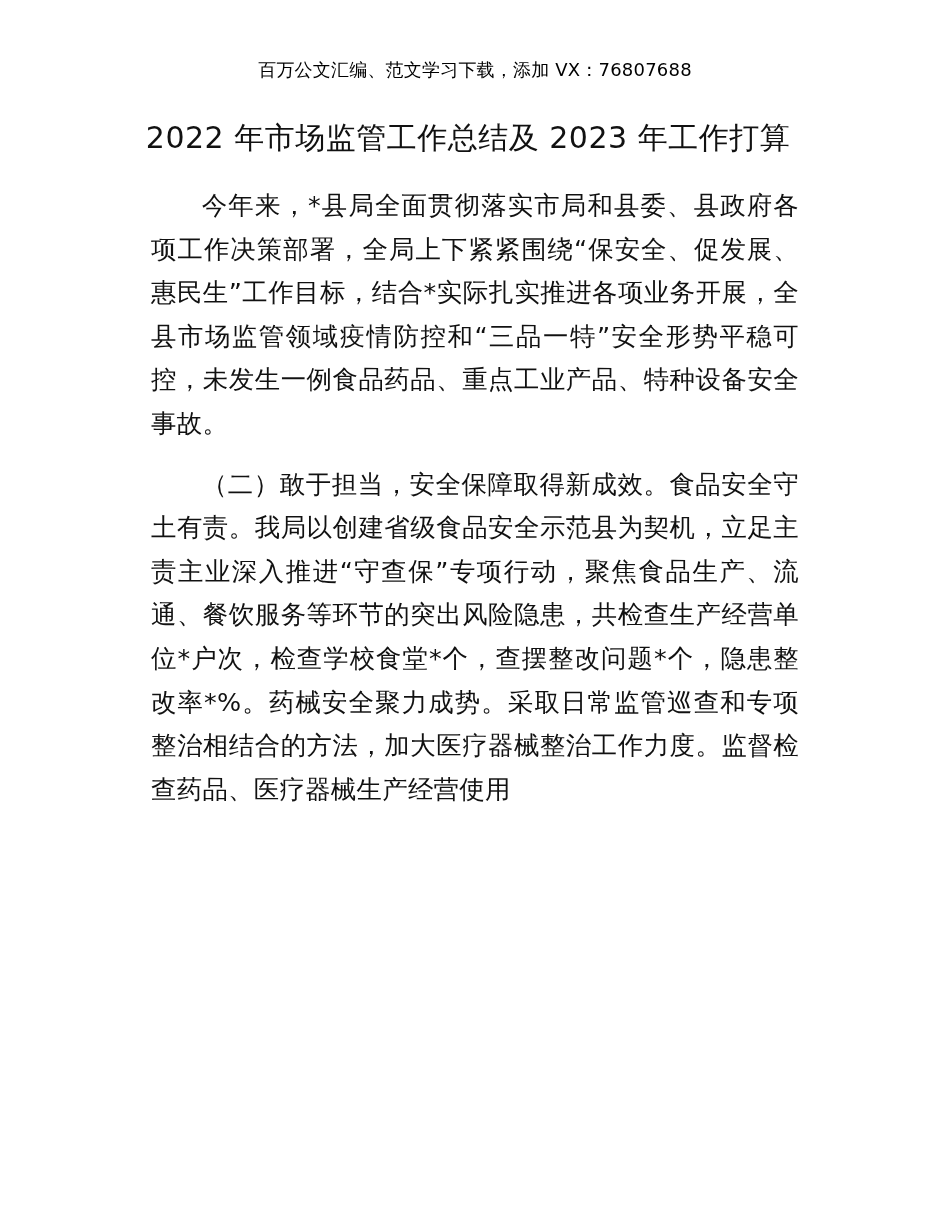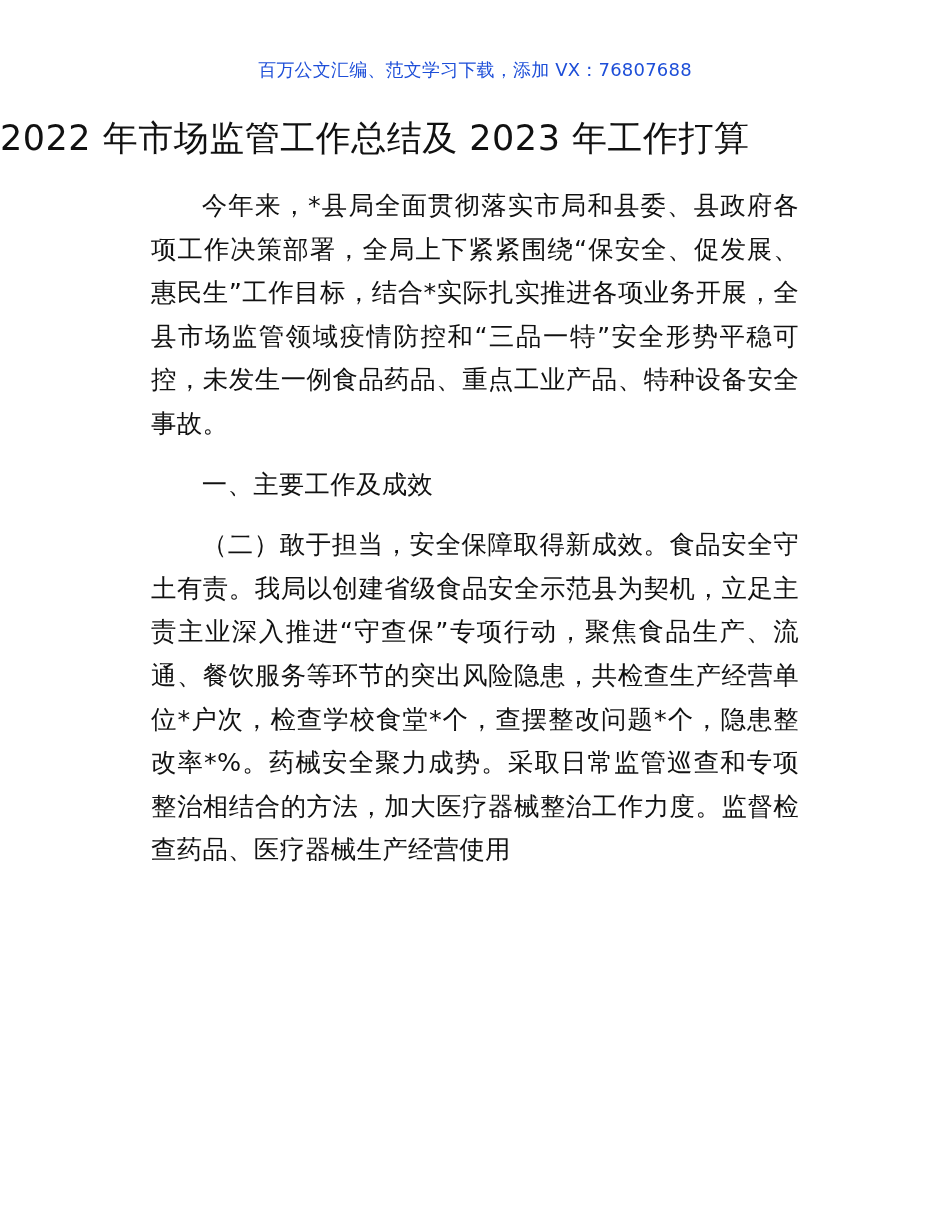--- a/index.html
+++ b/index.html
@@ -14,32 +14,32 @@
       overflow: hidden;
       font-family: "DejaVu Sans", "Liberation Sans", sans-serif;
       color: #111111;
     }
     .watermark {
       position: absolute;
       top: 56px;
       left: 0;
       width: 950px;
       text-align: center;
-      color: #1d4ed8;
+      color: #000000;
       font-size: 18px;
       line-height: 28px;
       letter-spacing: 0.2px;
     }
     .title {
       position: absolute;
       top: 114px;
       left: 0;
       width: 936px;
-      text-align: left;
-      font-size: 35px;
+      text-align: center;
+      font-size: 30px;
       line-height: 48px;
       color: #111111;
       letter-spacing: 0.5px;
     }
     .content {
       position: absolute;
       top: 172px;
       left: 139px;
       width: 672px;
     }
@@ -57,15 +57,14 @@
   </style>
 </head>
 <body>
 
 <div class="watermark">百万公文汇编、范文学习下载，添加 VX：76807688</div>
 
 <h1 class="title" style="margin:0;font-weight:normal;">2022 年市场监管工作总结及 2023 年工作打算</h1>
 
 <div class="content">
   <p class="para">今年来，*县局全面贯彻落实市局和县委、县政府各项工作决策部署，全局上下紧紧围绕“保安全、促发展、惠民生”工作目标，结合*实际扎实推进各项业务开展，全县市场监管领域疫情防控和“三品一特”安全形势平稳可控，未发生一例食品药品、重点工业产品、特种设备安全事故。</p>
-  <p class="para heading">一、主要工作及成效</p>
   <p class="para">（二）敢于担当，安全保障取得新成效。食品安全守土有责。我局以创建省级食品安全示范县为契机，立足主责主业深入推进“守查保”专项行动，聚焦食品生产、流通、餐饮服务等环节的突出风险隐患，共检查生产经营单位*户次，检查学校食堂*个，查摆整改问题*个，隐患整改率*%。药械安全聚力成势。采取日常监管巡查和专项整治相结合的方法，加大医疗器械整治工作力度。监督检查药品、医疗器械生产经营使用</p>
 </div>
 
 </body></html>

